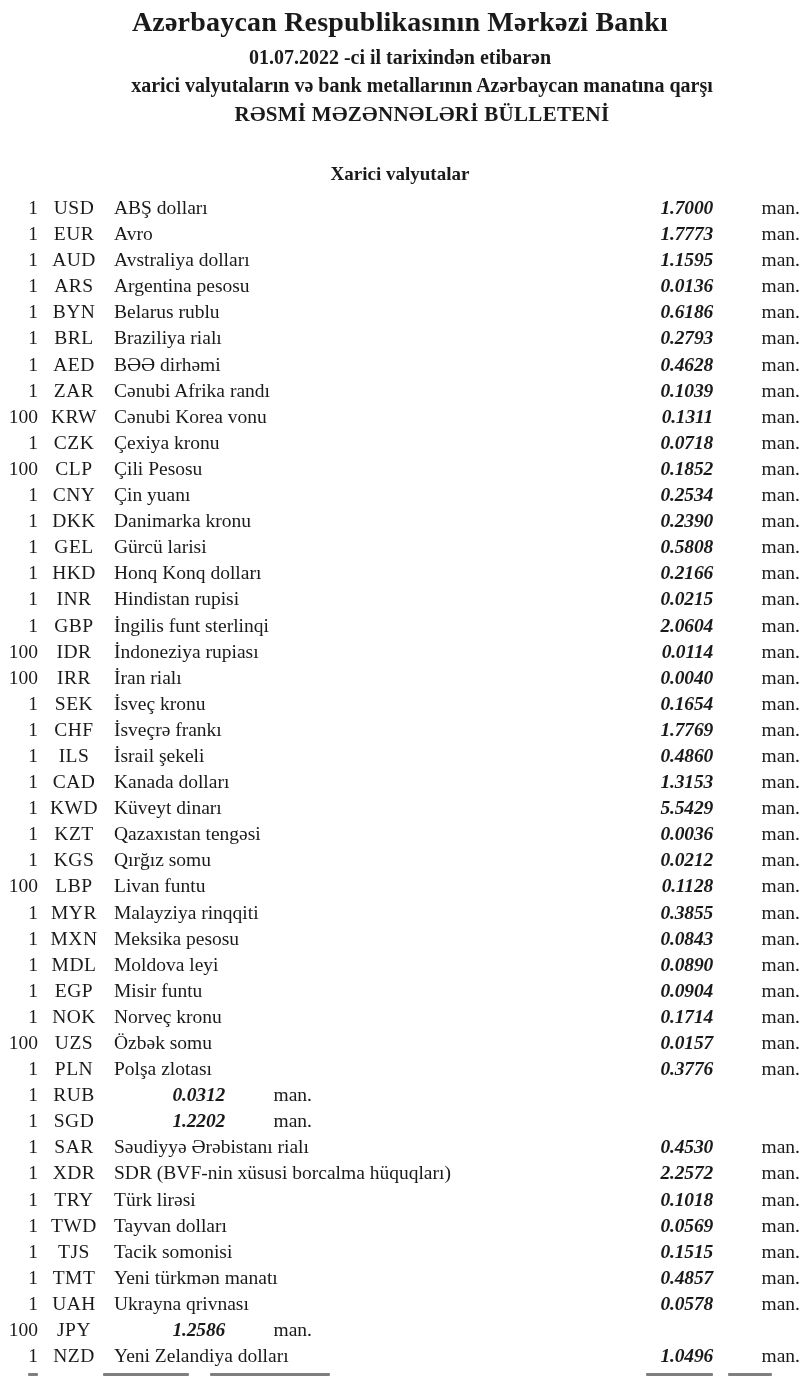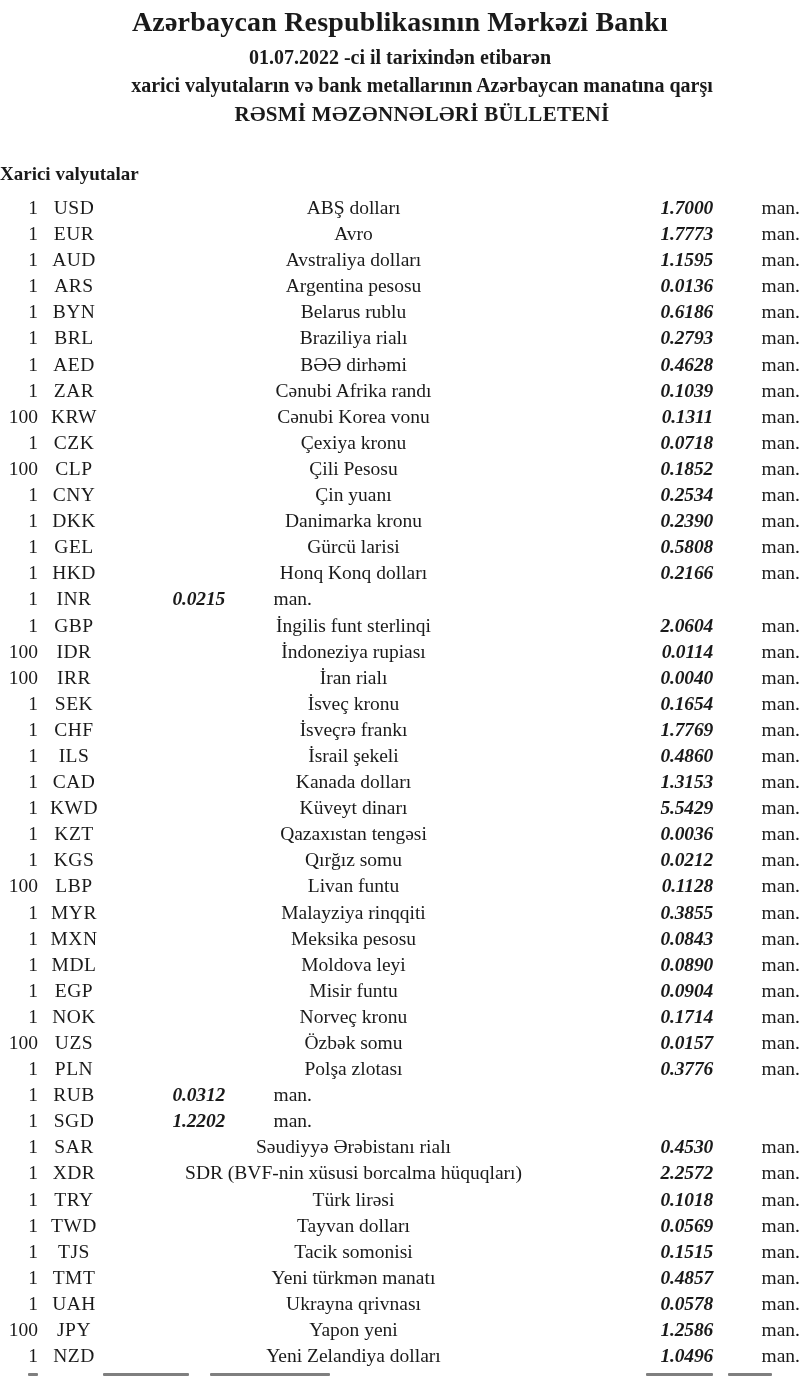--- a/index.html
+++ b/index.html
@@ -12,35 +12,35 @@
     position: relative;
   }
   .page { position: absolute; inset: 0; width: 800px; height: 1377px; }
 
   
   .doc-header { position: absolute; top: 0; left: 0; width: 800px; text-align: center; }
   .bank-name   { position: absolute; top: 6px;  left: 0; width: 100%; font-size: 28px; font-weight: bold; letter-spacing: 0.2px; }
   .date-line   { position: absolute; top: 46px; left: 0; width: 100%; font-size: 20px; font-weight: bold; }
   .subject-line{ position: absolute; top: 74px; left: 0; width: 100%; font-size: 20px; font-weight: bold; padding-left: 44px; }
   .bulletin-title { position: absolute; top: 102px; left: 0; width: 100%; font-size: 21px; font-weight: bold; letter-spacing: 0.3px; padding-left: 44px; }
-  .section-title  { position: absolute; top: 163px; left: 0; width: 100%; text-align: left; font-size: 19px; font-weight: bold; }
+  .section-title  { position: absolute; top: 163px; left: 0; width: 100%; text-align: center; font-size: 19px; font-weight: bold; }
 
   
   .rates-table { position: absolute; top: 195px; left: 0; width: 800px; }
   .row {
     display: flex;
     align-items: baseline;
     height: 26.1px;
     line-height: 26.1px;
     font-size: 19.5px;
     white-space: nowrap;
   }
   .qty  { width: 38px;  text-align: right; flex: none; }
   .code { width: 62px;  margin-left: 5px; text-align: center; flex: none; letter-spacing: 0.5px; }
-  .name { flex: 1 1 auto; margin-left: 9px; text-align: center; overflow: hidden; }
+  .name { flex: 1 1 auto; margin-left: 9px; text-align: left; overflow: hidden; }
   .rate { width: 120px; text-align: right; flex: none; font-weight: bold; font-style: italic; letter-spacing: -0.2px; }
   .unit { width: 87px; padding-left: 14px; text-align: right; flex: none; }
 
   
   .cutoff-strip { position: absolute; top: 1372px; left: 0; width: 800px; height: 5px; overflow: hidden; }
   .frag { position: absolute; top: 1px; height: 3px; background: #3a3a3a; opacity: 0.65; border-radius: 1px; }
   .frag-qty  { left: 28px;  width: 10px; }
   .frag-code { left: 103px; width: 86px; }
   .frag-name { left: 210px; width: 120px; }
   .frag-rate { left: 646px; width: 67px; }
@@ -177,20 +177,21 @@
       <span class="qty">1</span>
       <span class="code">HKD</span>
       <span class="name">Honq Konq dolları</span>
       <span class="rate">0.2166</span>
       <span class="unit">man.</span>
     </div>
 
     <div class="row">
       <span class="qty">1</span>
       <span class="code">INR</span>
+      <span class="name">Hindistan rupisi</span>
       <span class="rate">0.0215</span>
       <span class="unit">man.</span>
     </div>
 
     <div class="row">
       <span class="qty">1</span>
       <span class="code">GBP</span>
       <span class="name">İngilis funt sterlinqi</span>
       <span class="rate">2.0604</span>
       <span class="unit">man.</span>
@@ -398,21 +399,20 @@
       <span class="qty">1</span>
       <span class="code">UAH</span>
       <span class="name">Ukrayna qrivnası</span>
       <span class="rate">0.0578</span>
       <span class="unit">man.</span>
     </div>
 
     <div class="row">
       <span class="qty">100</span>
       <span class="code">JPY</span>
-      <span class="name">Yapon yeni</span>
       <span class="rate">1.2586</span>
       <span class="unit">man.</span>
     </div>
 
     <div class="row">
       <span class="qty">1</span>
       <span class="code">NZD</span>
       <span class="name">Yeni Zelandiya dolları</span>
       <span class="rate">1.0496</span>
       <span class="unit">man.</span>

